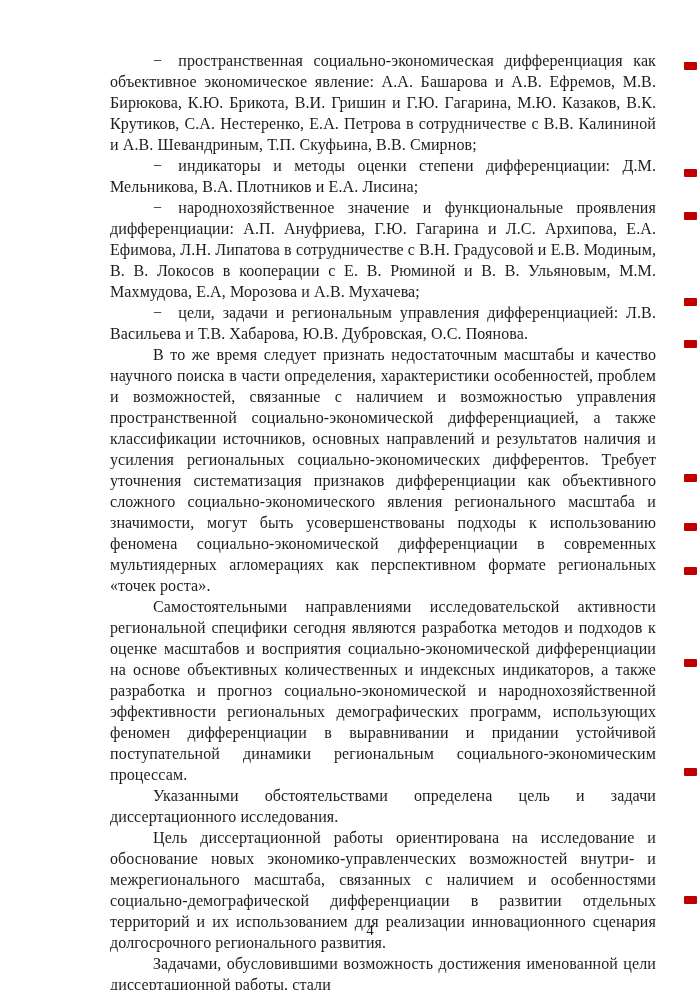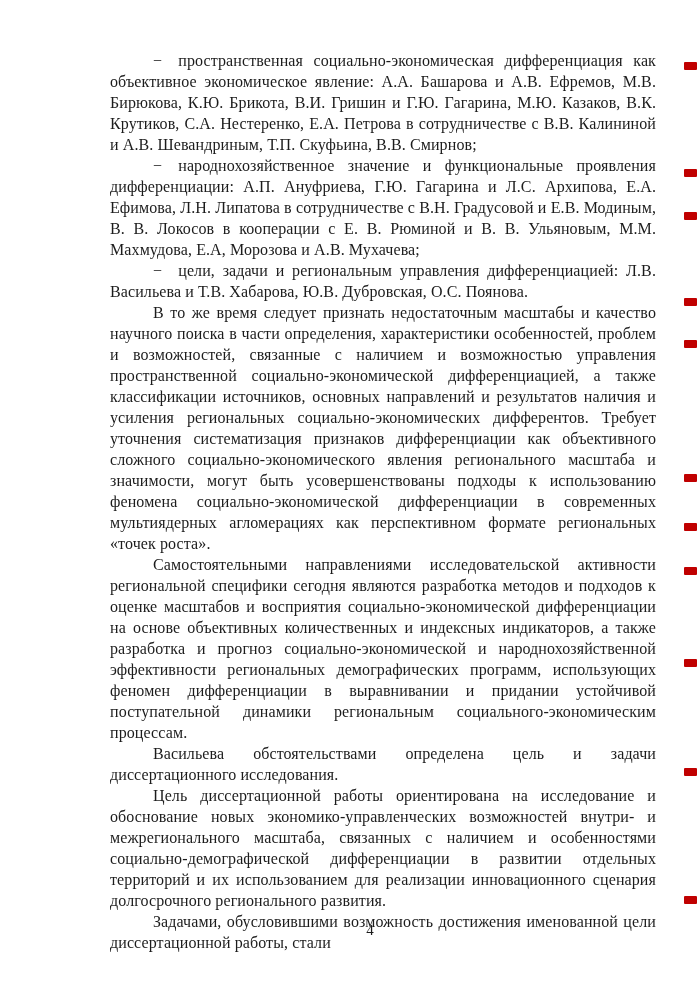--- a/index.html
+++ b/index.html
@@ -46,25 +46,26 @@
     height: 8px;
     border-radius: 1px;
   }
 </style>
 </head>
 <body>
 
 <div class="page">
   <div class="content" id="doc-body">
       <p class="para"><span>− пространственная социально-экономическая дифференциация как объективное экономическое явление: А.А. Башарова и А.В. Ефремов, М.В. Бирюкова, К.Ю. Брикота, В.И. Гришин и Г.Ю. Гагарина, М.Ю. Казаков, В.К. Крутиков, С.А. Нестеренко, Е.А. Петрова в сотрудничестве с В.В. Калининой и А.В. Шевандриным, Т.П. Скуфьина, В.В. Смирнов;</span></p>
+      <p class="para"><span>− индикаторы и методы оценки степени дифференциации: Д.М. Мельникова, В.А. Плотников и Е.А. Лисина;</span></p>
       <p class="para"><span>− народнохозяйственное значение и функциональные проявления дифференциации: А.П. Ануфриева, Г.Ю. Гагарина и Л.С. Архипова, Е.А. Ефимова, Л.Н. Липатова в сотрудничестве с В.Н. Градусовой и Е.В. Модиным, В. В. Локосов в кооперации с Е. В. Рюминой и В. В. Ульяновым, М.М. Махмудова, Е.А, Морозова и А.В. Мухачева;</span></p>
       <p class="para"><span>− цели, задачи и региональным управления дифференциацией: Л.В. Васильева и Т.В. Хабарова, Ю.В. Дубровская, О.С. Поянова.</span></p>
       <p class="para"><span>В то же время следует признать недостаточным масштабы и качество научного поиска в части определения, характеристики особенностей, проблем и возможностей, связанные с наличием и возможностью управления пространственной социально-экономической дифференциацией, а также классификации источников, основных направлений и результатов наличия и усиления региональных социально-экономических дифферентов. Требует уточнения систематизация признаков дифференциации как объективного сложного социально-экономического явления регионального масштаба и значимости, могут быть усовершенствованы подходы к использованию феномена социально-экономической дифференциации в современных мультиядерных агломерациях как перспективном формате региональных «точек роста».</span></p>
       <p class="para"><span>Самостоятельными направлениями исследовательской активности региональной специфики сегодня являются разработка методов и подходов к оценке масштабов и восприятия социально-экономической дифференциации на основе объективных количественных и индексных индикаторов, а также разработка и прогноз социально-экономической и народнохозяйственной эффективности региональных демографических программ, использующих феномен дифференциации в выравнивании и придании устойчивой поступательной динамики региональным социального-экономическим процессам.</span></p>
-      <p class="para"><span>Васильева обстоятельствами определена цель и задачи диссертационного исследования.</span></p>
+      <p class="para"><span>Указанными обстоятельствами определена цель и задачи диссертационного исследования.</span></p>
       <p class="para"><span class="b">Цель</span><span> диссертационной работы ориентирована на исследование и обоснование новых экономико-управленческих возможностей внутри- и межрегионального масштаба, связанных с наличием и особенностями социально-демографической дифференциации в развитии отдельных территорий и их использованием для реализации инновационного сценария долгосрочного регионального развития.</span></p>
       <p class="para"><span class="b">Задачами,</span><span> обусловившими возможность достижения именованной цели </span><span class="b">диссертационной работы</span><span>, стали</span></p>
     </div>
   <div class="page-number">4</div>
   <div id="markers">
       <div class="marker" style="top: 62px; background: rgb(192, 0, 0);"></div>
       <div class="marker" style="top: 169px; background: rgb(192, 0, 0);"></div>
       <div class="marker" style="top: 212px; background: rgb(192, 0, 0);"></div>
       <div class="marker" style="top: 298px; background: rgb(192, 0, 0);"></div>
       <div class="marker" style="top: 340px; background: rgb(192, 0, 0);"></div>

